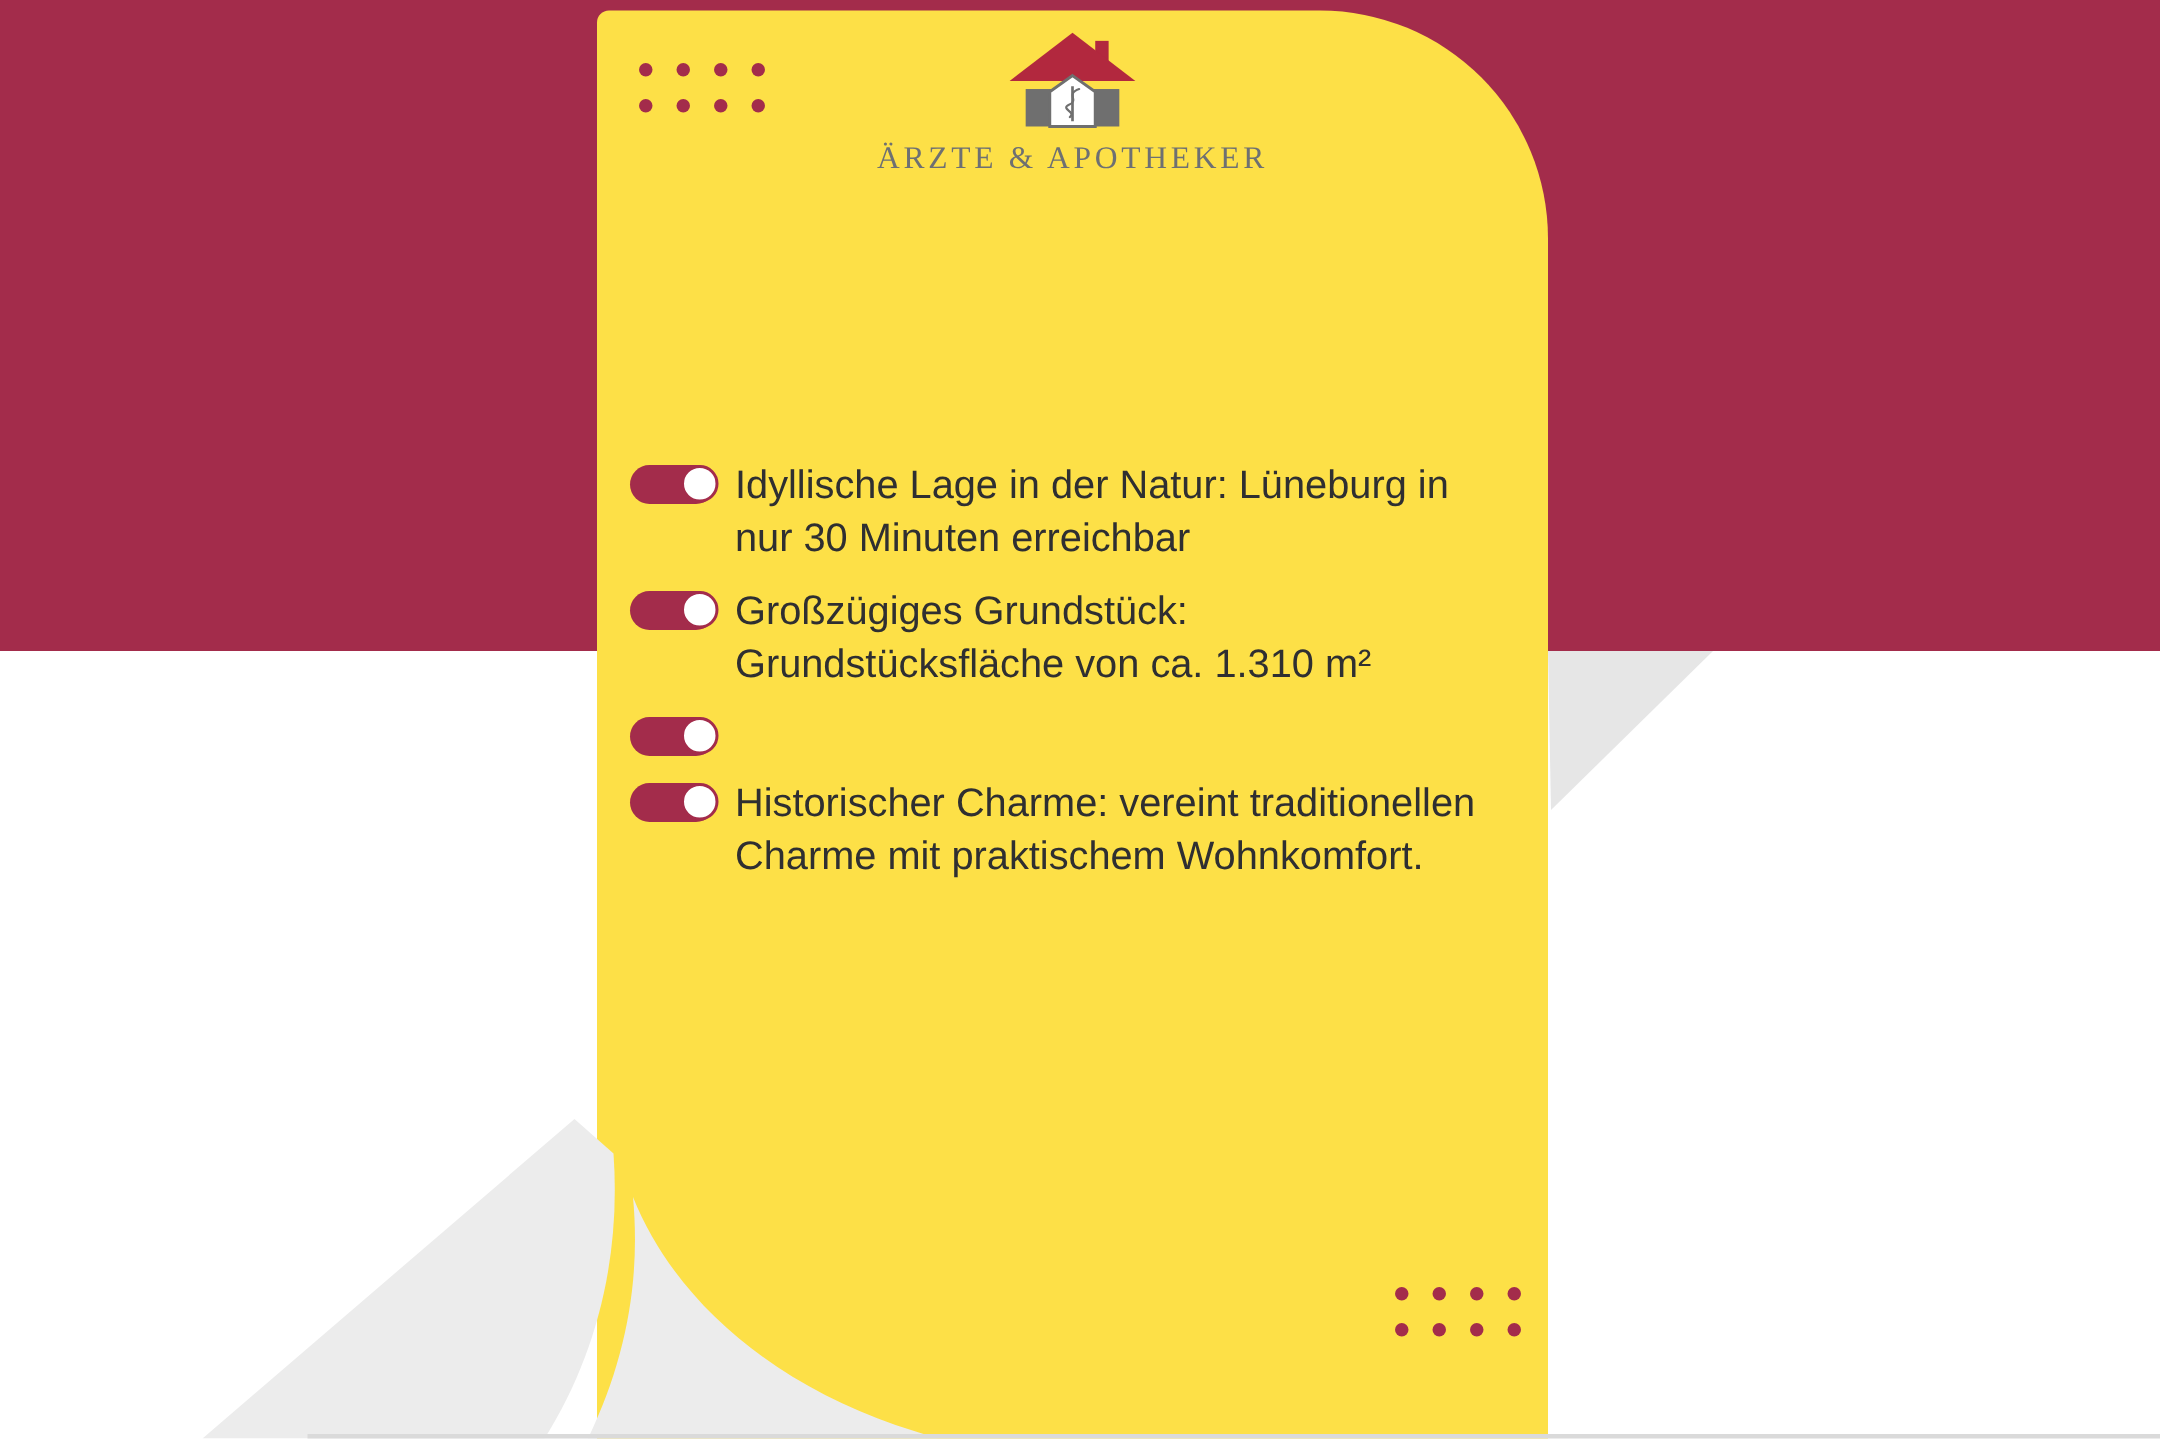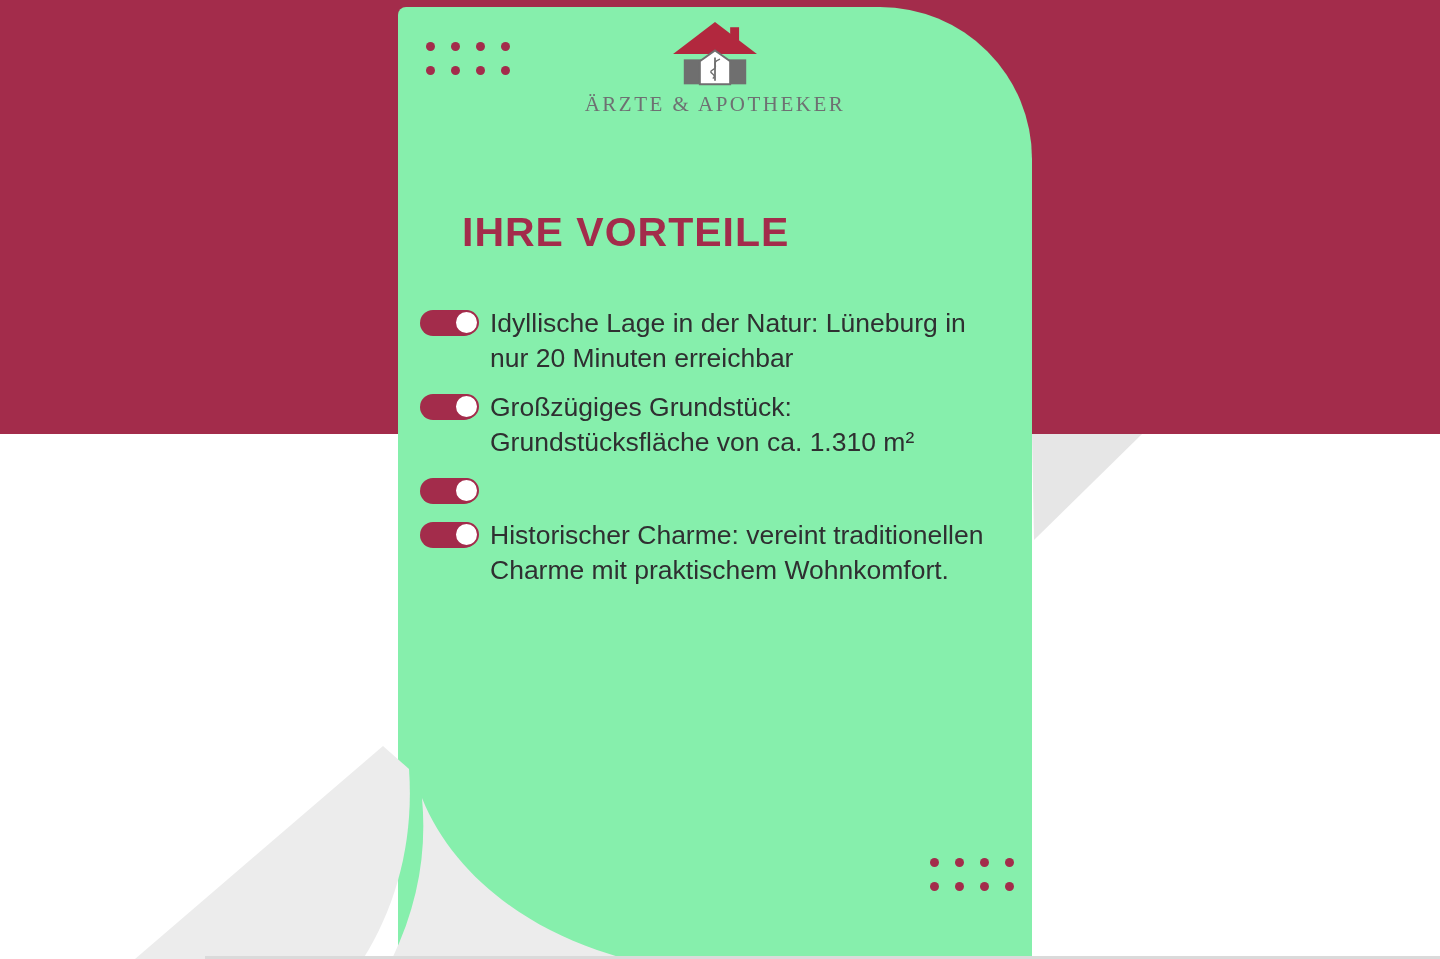--- a/index.html
+++ b/index.html
@@ -3,21 +3,21 @@
 <meta charset="utf-8">
 <style>
   html,body{margin:0;padding:0;}
   body{
     width:1440px;height:959px;position:relative;overflow:hidden;
     background:#ffffff;font-family:"Liberation Sans",sans-serif;
   }
   .band{position:absolute;left:0;top:0;width:1440px;height:434px;background:var(--accent,#A32C4B);z-index:1;}
   .card{
     position:absolute;left:398px;top:7px;width:634px;height:952px;
-    background:#86efac;border-radius:8px 152px 0 0;z-index:2;
+    background:#fde047;border-radius:8px 152px 0 0;z-index:2;
   }
   .watermarks{position:absolute;left:0;top:0;width:1440px;height:959px;z-index:3;pointer-events:none;}
   .card-content{position:absolute;inset:0;z-index:4;}
   
   .dots{position:absolute;display:grid;grid-template-columns:repeat(4,9px);grid-auto-rows:9px;column-gap:16px;row-gap:15px;}
   .dots i{width:9px;height:9px;border-radius:50%;background:var(--accent,#A32C4B);display:block;}
   .dots-tl{left:28px;top:35px;}
   .dots-br{left:532px;top:851px;}
   
   .logo{position:absolute;top:14px;left:0;width:100%;text-align:center;}
@@ -80,28 +80,27 @@
         <polygon points="50,1 97,37 3,37" fill="#B2283E"></polygon>
         <rect x="15" y="43" width="20" height="28" fill="#6F6F6F"></rect>
         <rect x="65" y="43" width="20" height="28" fill="#6F6F6F"></rect>
         <path d="M50 33 L67 45 L67 71 L33 71 L33 45 Z" fill="#ffffff" stroke="#6F6F6F" stroke-width="2.2"></path>
         <line x1="50" y1="41" x2="50" y2="67" stroke="#6F6F6F" stroke-width="2"></line>
         <path d="M55 43 C44 47 56 51 47 55 C41 58 53 60 48 64" fill="none" stroke="#6F6F6F" stroke-width="1.6" stroke-linecap="round"></path>
       </svg>
       <div class="logo-text logo-line1">ÄRZTE &amp; APOTHEKER</div>
     </div>
 
-    <div class="title">IHRE VORTEILE</div>
 
     <ul class="benefits">
       <li class="benefit">
         <span class="toggle">
             <span class="knob"></span>
           </span>
-        <span class="benefit-label">Idyllische Lage in der Natur: Lüneburg in nur 20 Minuten erreichbar</span>
+        <span class="benefit-label">Idyllische Lage in der Natur: Lüneburg in nur 30 Minuten erreichbar</span>
       </li>
       <li class="benefit">
         <span class="toggle">
             <span class="knob"></span>
           </span>
         <span class="benefit-label">Großzügiges Grundstück: Grundstücksfläche von ca. 1.310 m²</span>
       </li>
       <li class="benefit">
         <span class="toggle">
             <span class="knob"></span>

